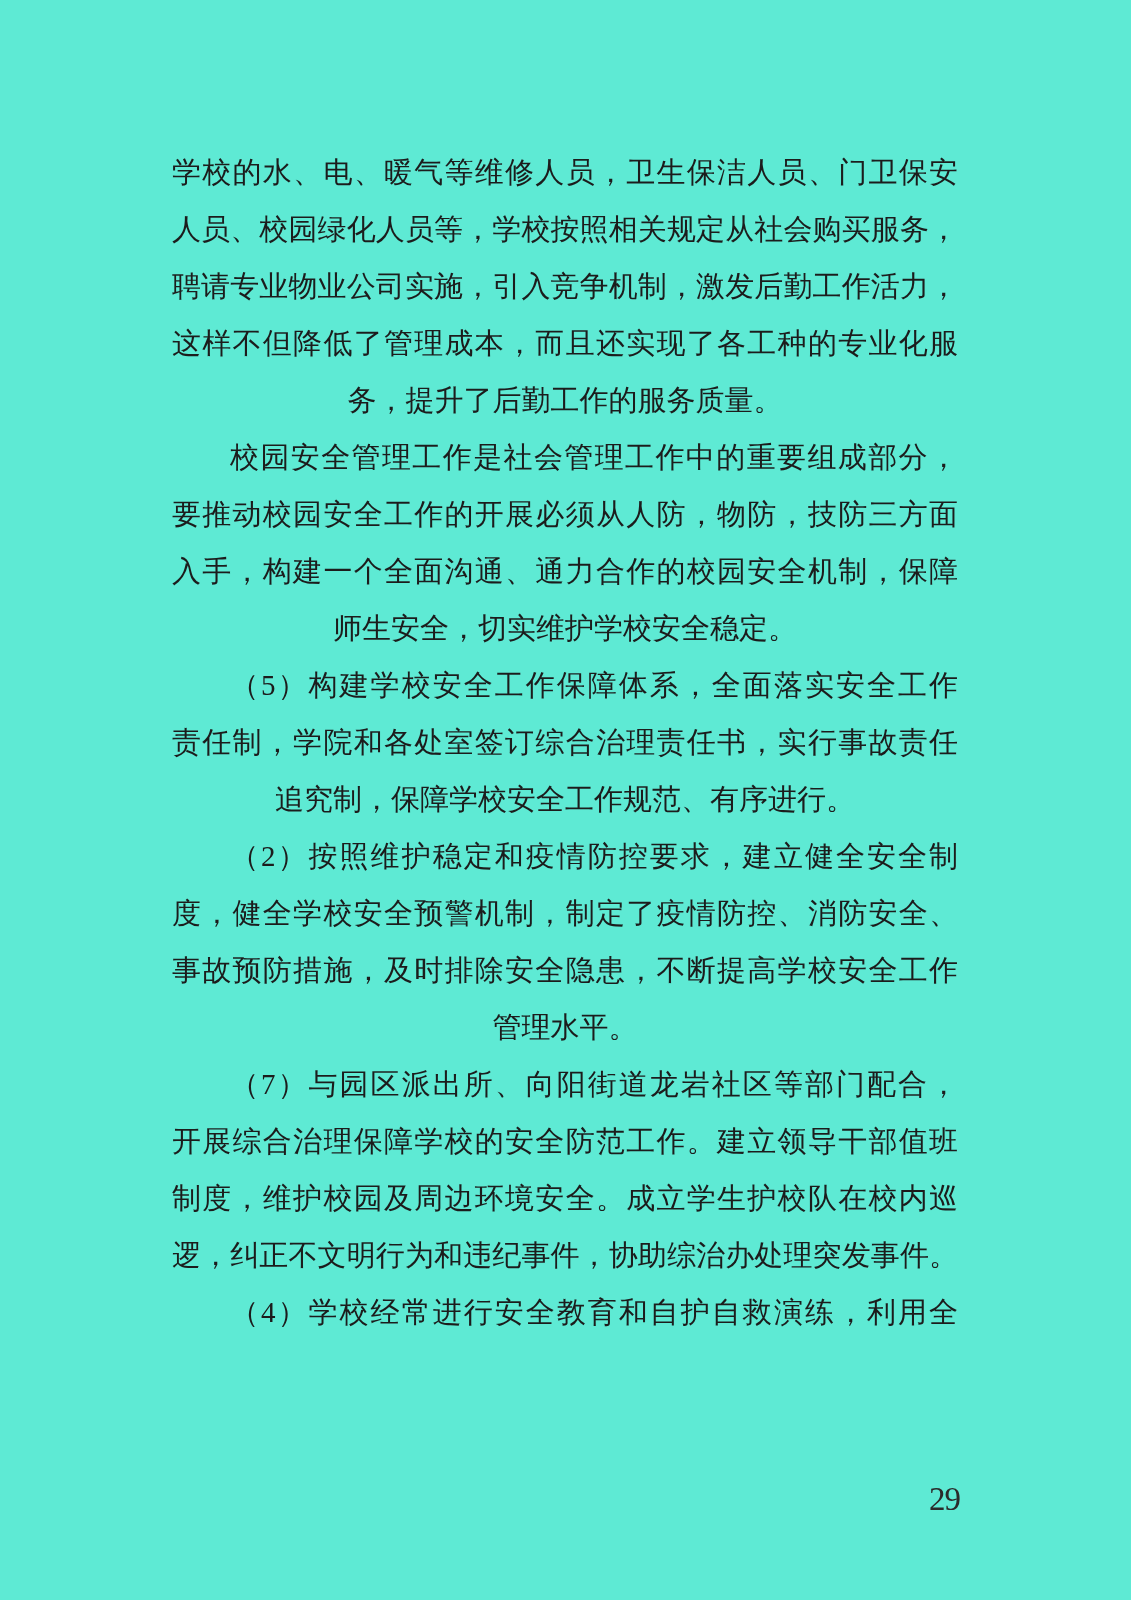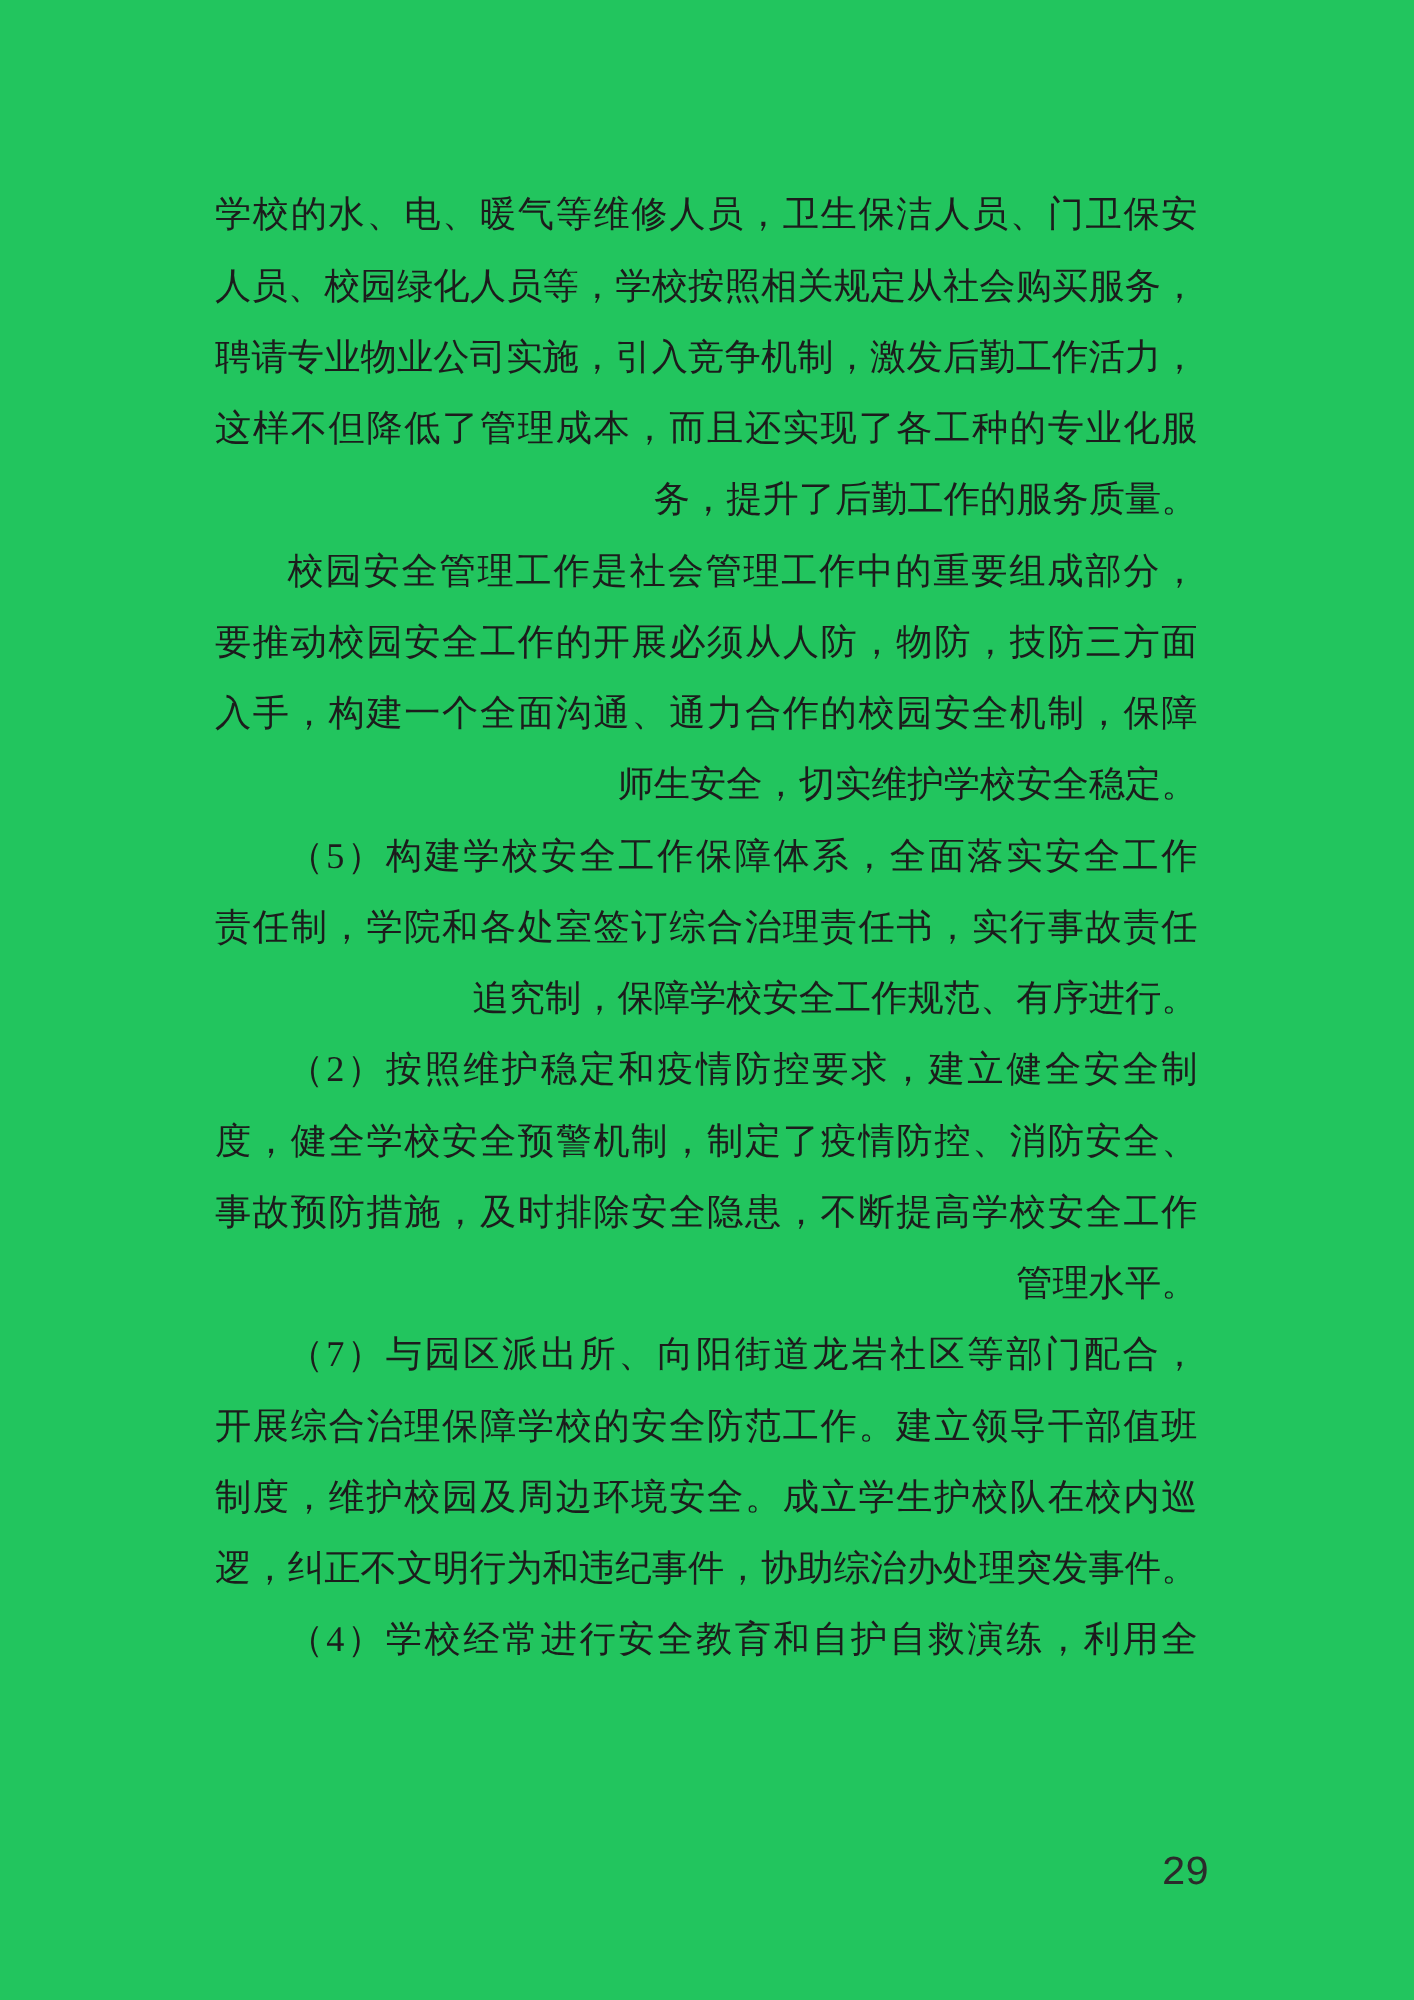--- a/index.html
+++ b/index.html
@@ -10,47 +10,47 @@
     width: 1131px;
     height: 1600px;
     background: #ffffff;
     position: relative;
     overflow: hidden;
     font-family: "Liberation Serif", "DejaVu Serif", serif;
   }
   .page {
     position: absolute;
     inset: 0;
-    background: #22c55e;
+    background: #5eead4;
   }
   .text-block {
     position: absolute;
     left: 172px;
     top: 144px;
     width: 786px;
   }
   .line {
     font-size: 29px;
     height: 57px;
     line-height: 57px;
     color: #1c1c1c;
-    text-align: right;
+    text-align: center;
   }
   .justify {
     text-align: justify;
     text-align-last: justify;
   }
   .indent {
     text-indent: 2em;
   }
   .page-number {
     position: absolute;
     left: 929px;
     top: 1480px;
-    font-family: Liberation Mono, monospace;
+    font-family: Liberation Serif, serif;
     font-size: 33px;
     line-height: 38px;
     font-weight: 400;
     letter-spacing: -1px;
     color: #2b2b2b;
   }
 </style>
 </head>
 <body>
 

